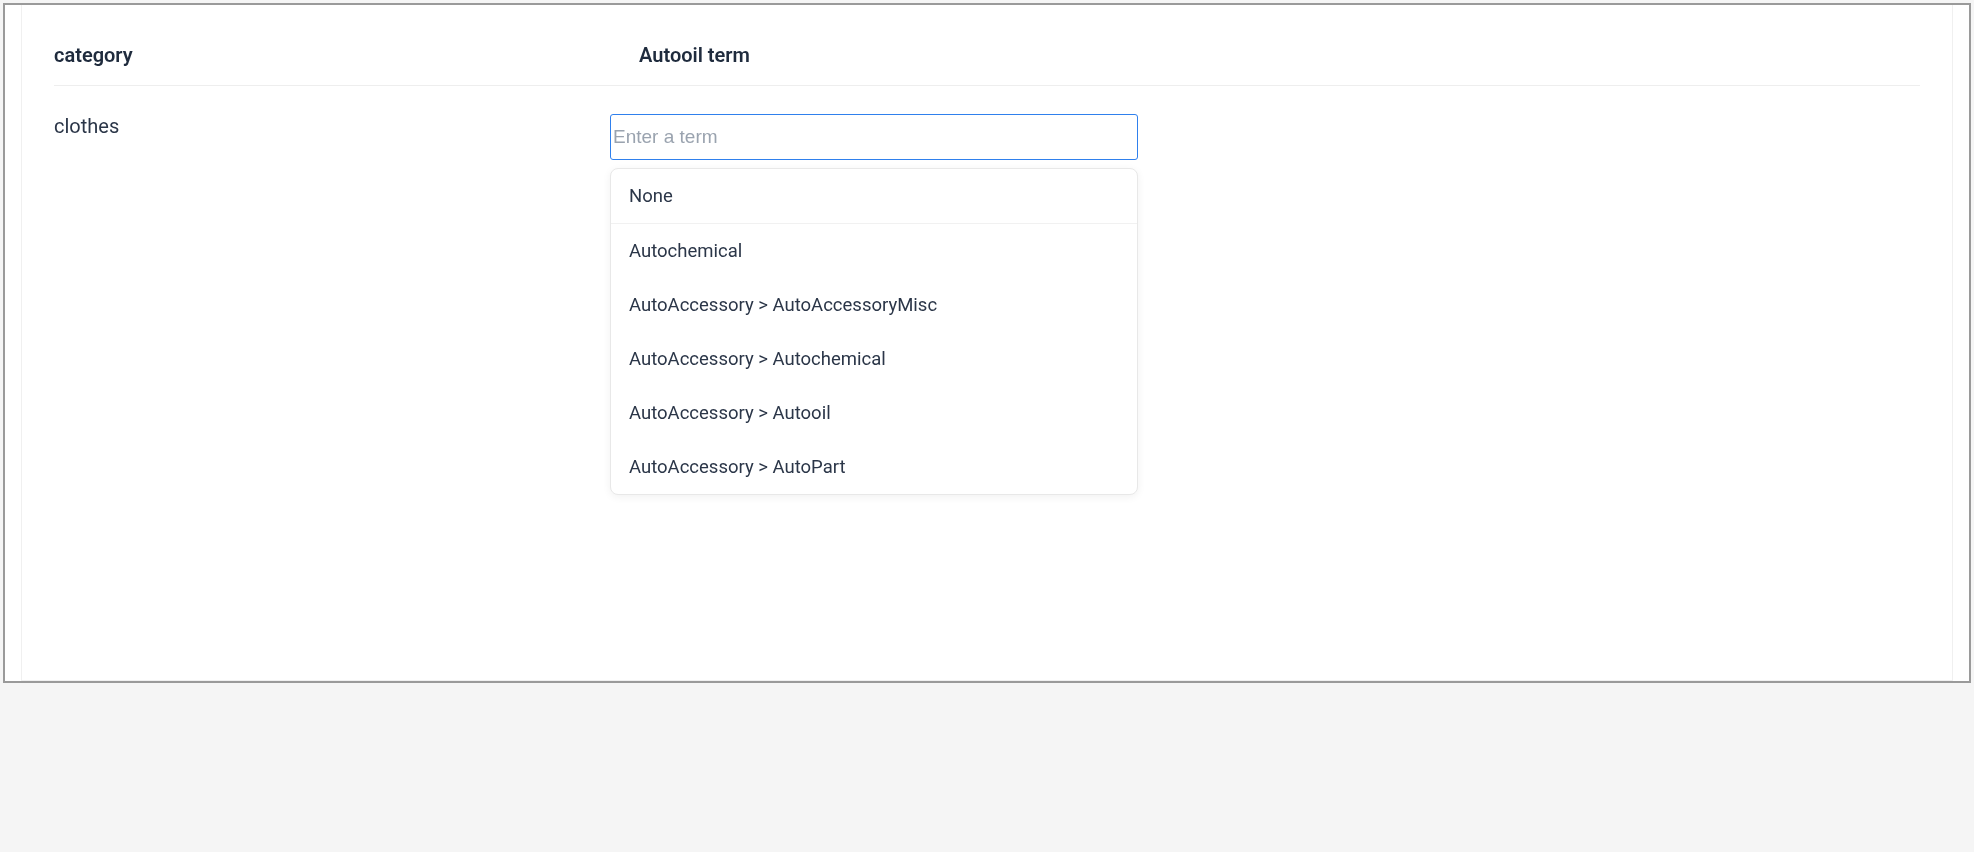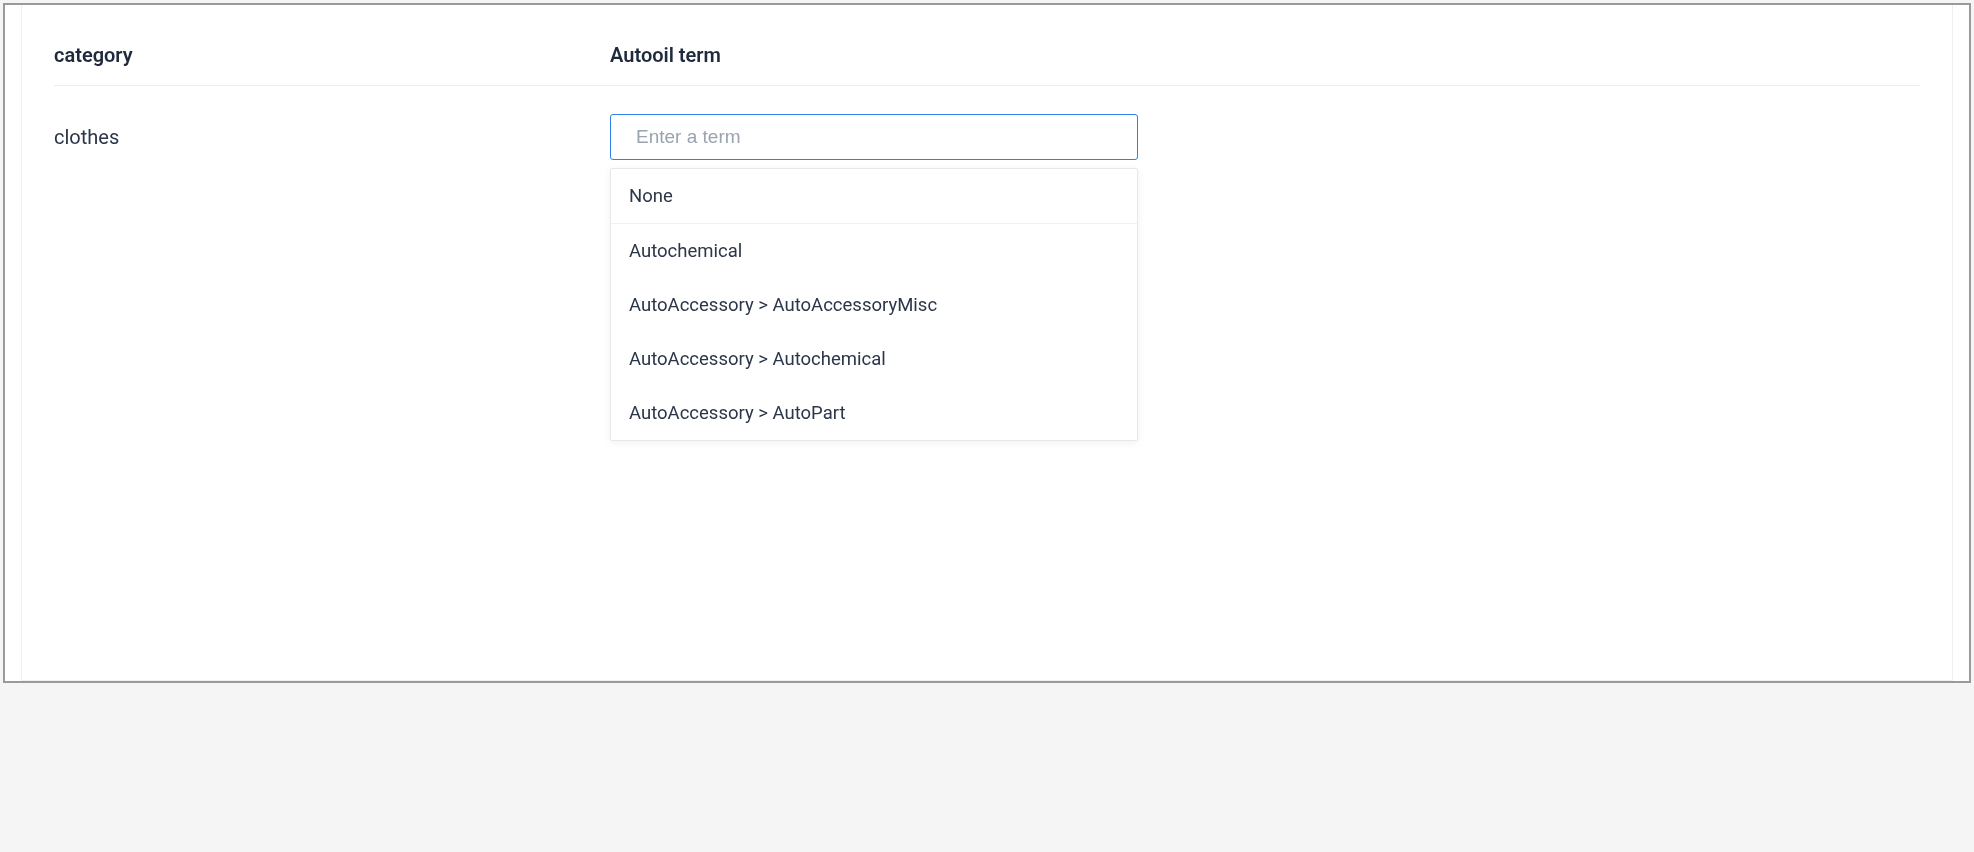--- a/index.html
+++ b/index.html
@@ -29,68 +29,69 @@
       border-right: 1px solid #f0f0f0;
       border-bottom: 1px solid #f0f0f0;
     }
     .content {
       padding: 0 32px;
     }
     .header-row {
       display: flex;
       padding: 24px 0 18px 0;
       border-bottom: 1px solid #eeeeee;
+      gap: 29px;
     }
     .col-left {
       flex: 0 0 556px;
     }
     .col-right {
       flex: 1;
     }
     .header-label {
       font-size: 20px;
       font-weight: 600;
       color: #1f2b3d;
     }
     .data-row {
       display: flex;
       padding-top: 28px;
-      align-items: center;
+      align-items: flex-start;
     }
     .term-value {
       font-size: 20px;
       color: #2b3648;
       padding-top: 8px;
     }
     .combobox-wrapper {
       position: relative;
       width: 528px;
     }
     .combobox-input {
       width: 100%;
       height: 46px;
       border: 1.5px solid #2f80ed;
       border-radius: 3px;
-      padding: 0 25px;
+      padding: 0 2px;
       font-size: 19px;
       color: #4c1d95;
       outline: none;
       background: #ffffff;
     }
     .combobox-input::placeholder {
       color: #9aa3af;
     }
     .dropdown {
       position: absolute;
       top: 54px;
       left: 0;
       width: 100%;
       background: #ffffff;
       border: 1px solid #e8e8e8;
-      border-radius: 2px;
+      border-radius: 8px;
       box-shadow: 0 2px 8px rgba(0,0,0,0.06);
       max-height: 360px;
       overflow: hidden;
     }
     .dropdown-scroll {
       overflow-y: scroll;
       max-height: 360px;
     }
     .dropdown-scroll::-webkit-scrollbar {
       width: 10px;
@@ -135,20 +136,21 @@
         </div>
         <div class="col-right">
           <div class="combobox-wrapper">
             <input type="text" class="combobox-input" placeholder="Enter a term" style="">
             <div class="dropdown">
               <div class="dropdown-scroll">
                 <div class="dropdown-item first-section">None</div>
                 <div class="dropdown-item">Autochemical</div>
                 <div class="dropdown-item">AutoAccessory &gt; AutoAccessoryMisc</div>
                 <div class="dropdown-item">AutoAccessory &gt; Autochemical</div>
+                <div class="dropdown-item">AutoAccessory &gt; Autooil</div>
                 <div class="dropdown-item">AutoAccessory &gt; AutoPart</div>
               </div>
             </div>
           </div>
         </div>
       </div>
 
     </div>
   </div>
 </div>

